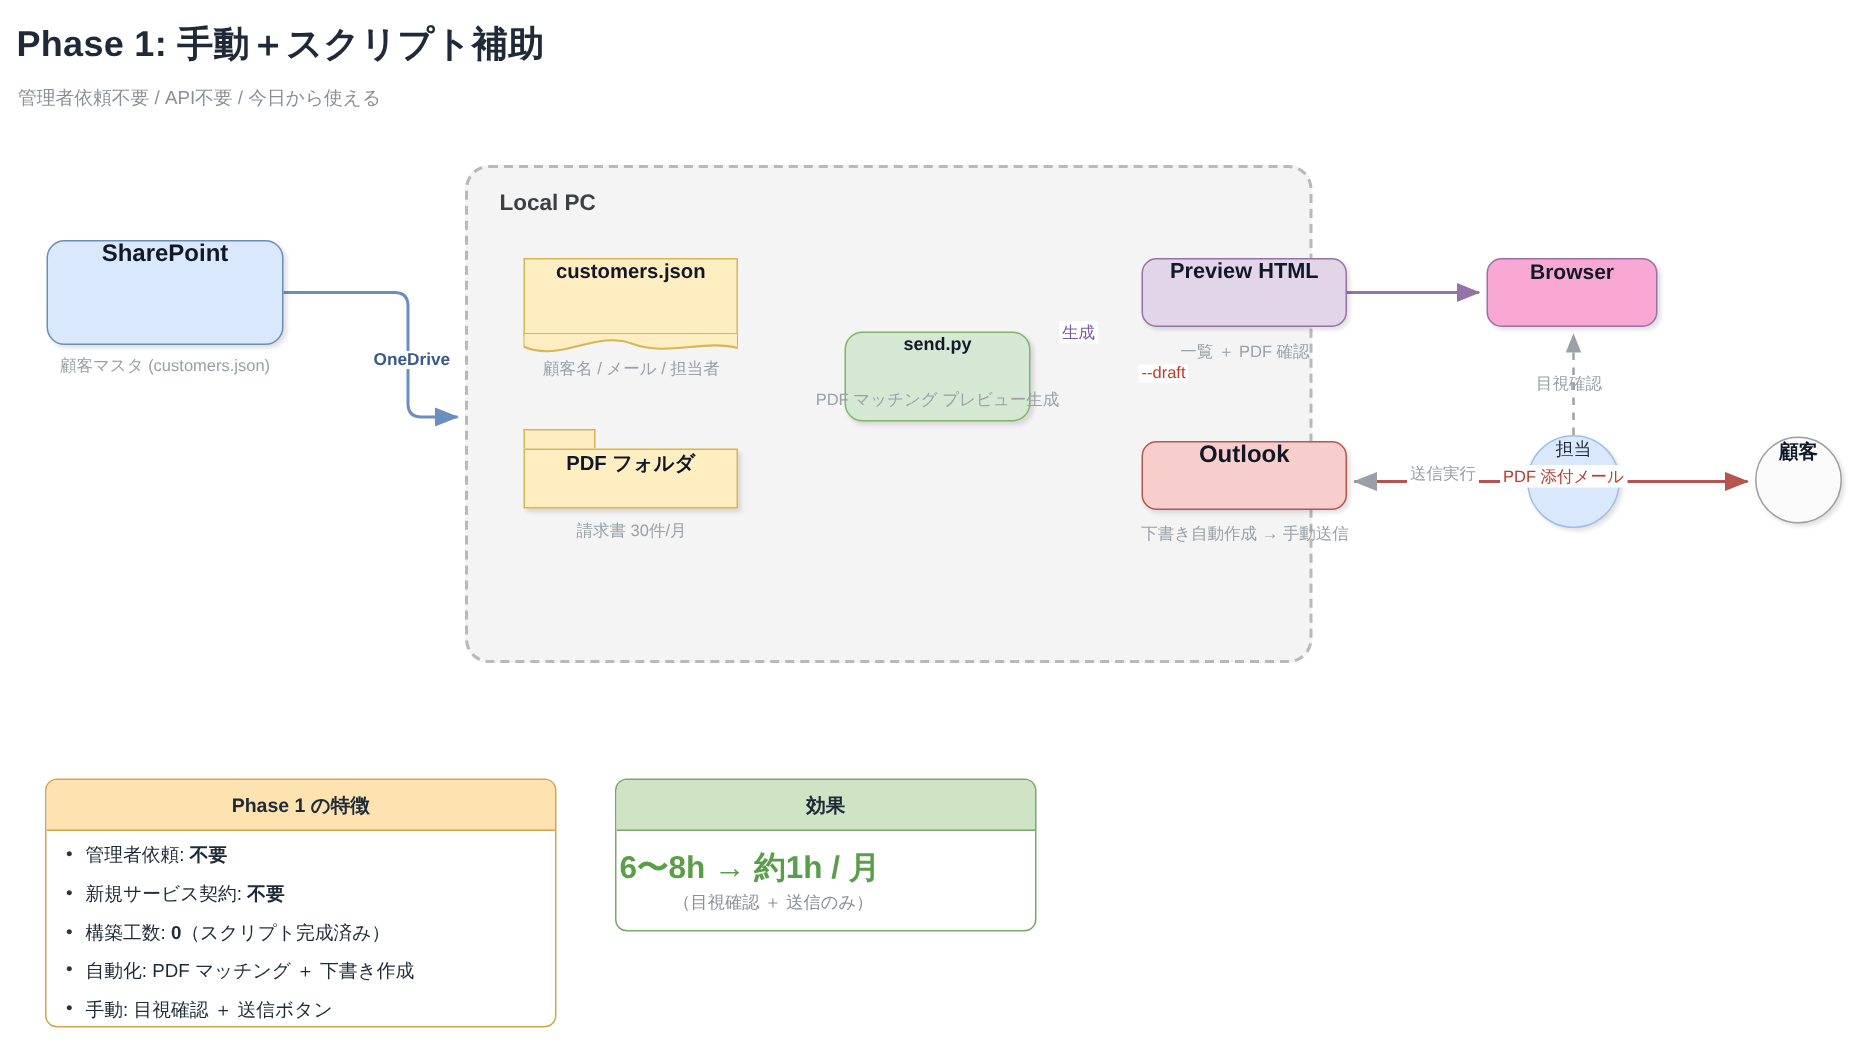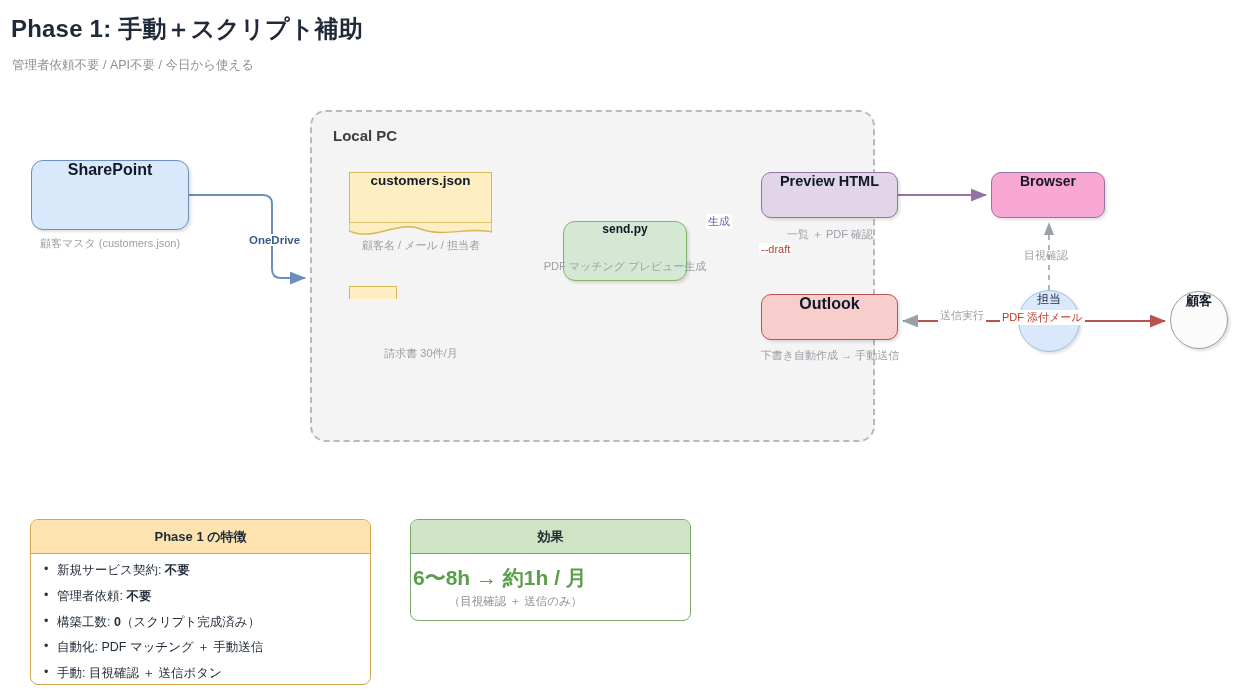--- a/index.html
+++ b/index.html
@@ -219,20 +219,23 @@
 
   <div class="node n-customers">
     <span>customers.json</span>
   </div>
   <svg class="wave" viewBox="0 0 143 17" preserveAspectRatio="none">
     <path d="M0,0 L0,9 C24,20 48,-2 72,7 C96,16 120,4 143,10 L143,0 Z" fill="#ffeec2" stroke="#d6b656" stroke-width="1.4"></path>
   </svg>
   <div class="caption c-customers">顧客名 / メール / 担当者</div>
 
   <div class="n-pdffolder-tab"></div>
+  <div class="node n-pdffolder">
+    <span>PDF フォルダ</span>
+  </div>
   <div class="caption c-pdffolder">請求書 30件/月</div>
 
   <div class="node n-sendpy">
     <span>send.py</span>
   </div>
   <div class="caption c-sendpy">PDF マッチング プレビュー生成</div>
 
   <div class="node n-preview">
     <span>Preview HTML</span>
   </div>
@@ -258,24 +261,24 @@
   <div class="elabel el-onedrive">OneDrive</div>
   <div class="elabel el-seisei">生成</div>
   <div class="elabel el-draft">--draft</div>
   <div class="elabel el-soshin">送信実行</div>
   <div class="elabel el-pdfmail">PDF 添付メール</div>
   <div class="elabel el-mokushi">目視確認</div>
 
   <div class="panel p-feature">
     <div class="panel-head">Phase 1 の特徴</div>
     <ul class="feature-list" id="feature-list">
+        <li>管理者依頼: <b>不要</b></li>
         <li>新規サービス契約: <b>不要</b></li>
-        <li>管理者依頼: <b>不要</b></li>
         <li>構築工数: <b>0</b>（スクリプト完成済み）</li>
-        <li>自動化: PDF マッチング ＋ 手動送信</li>
+        <li>自動化: PDF マッチング ＋ 下書き作成</li>
         <li>手動: 目視確認 ＋ 送信ボタン</li>
       </ul>
   </div>
 
   <div class="panel p-effect">
     <div class="panel-head">効果</div>
     <div class="effect-main">6〜8h → 約1h / 月</div>
     <div class="effect-sub">（目視確認 ＋ 送信のみ）</div>
   </div>
 

